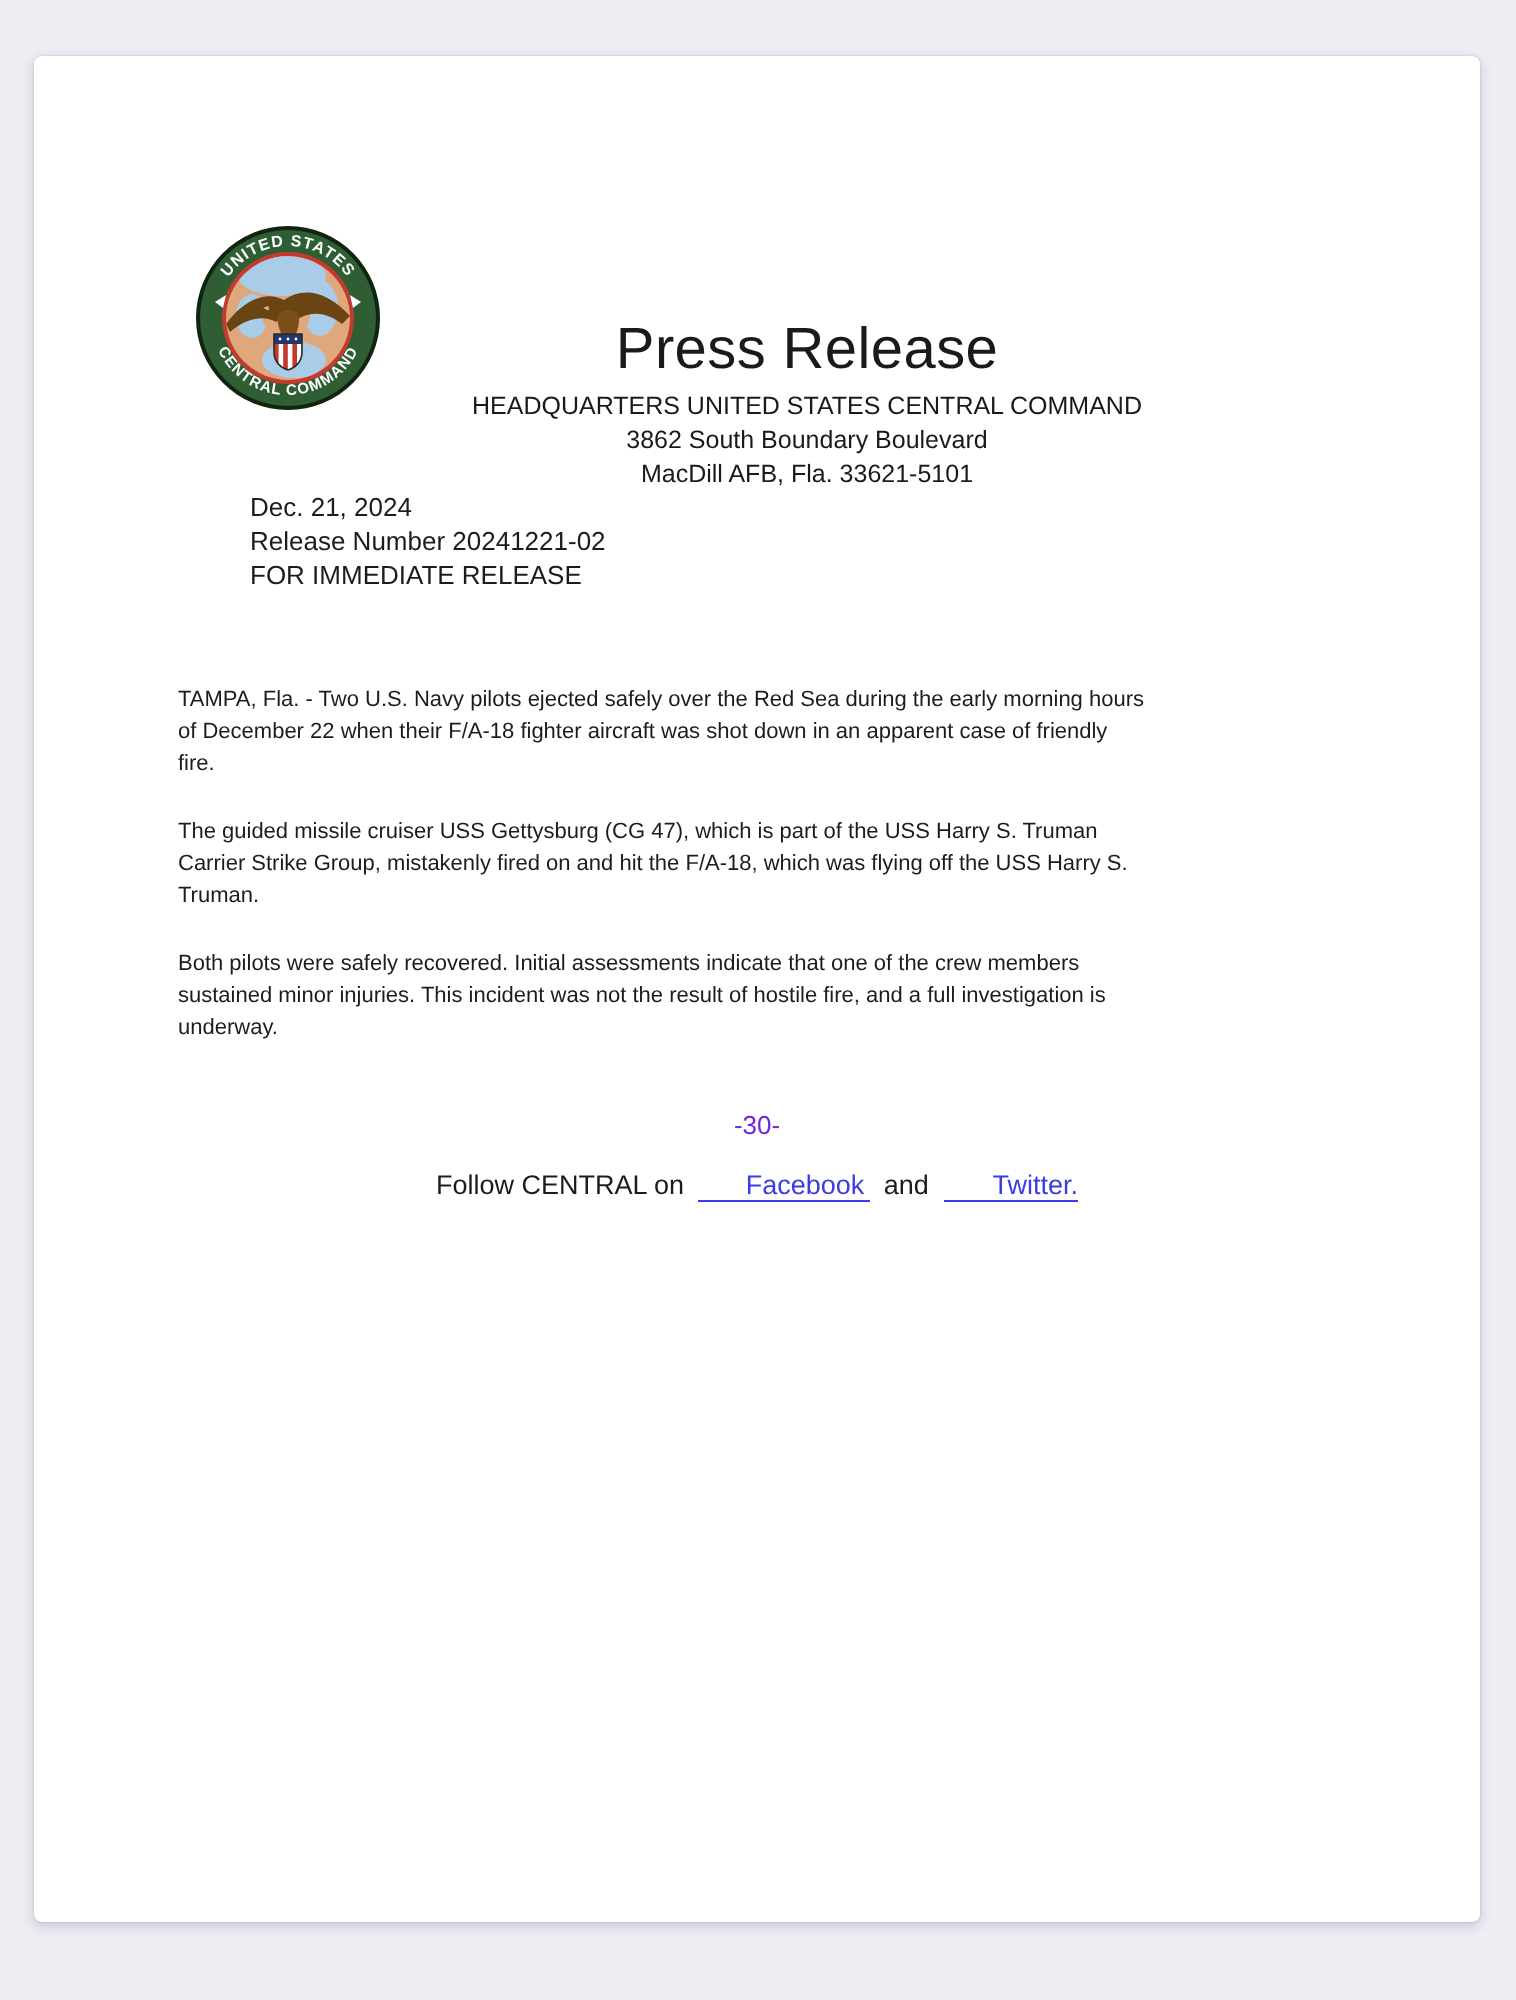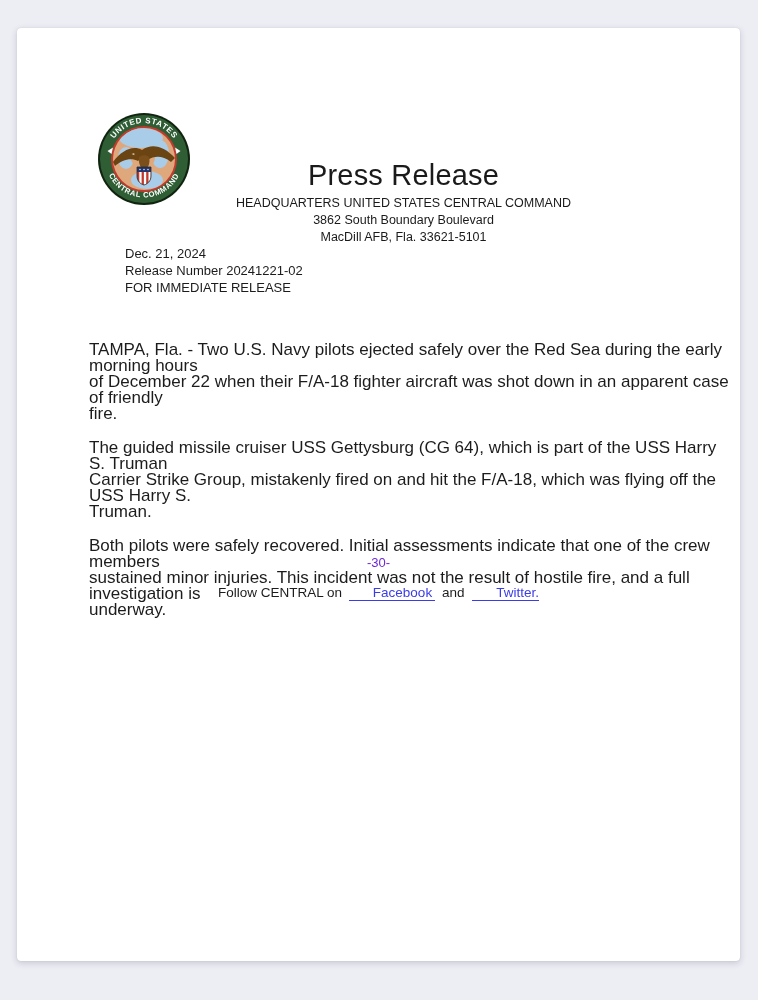--- a/index.html
+++ b/index.html
@@ -59,21 +59,21 @@
     font-size: 13px;
     line-height: 17px;
     color: #1c1c1c;
     margin-left: 28px;
   }
   .body-text {
     position: absolute;
     left: 72px;
     top: 314px;
     width: 640px;
-    font-size: 17px;
+    font-size: 11px;
     line-height: 16px;
     color: #1c1c1c;
   }
   .body-text p {
     margin: 0 0 18px 0;
     white-space: pre-line;
   }
   .sign-off {
     position: absolute;
     left: 0;
@@ -178,21 +178,21 @@
     <div class="meta">
       <div>Dec. 21, 2024</div>
       <div>Release Number 20241221-02</div>
       <div>FOR IMMEDIATE RELEASE</div>
     </div>
 
     <div class="body-text">
       <p>TAMPA, Fla. - Two U.S. Navy pilots ejected safely over the Red Sea during the early morning hours
 of December 22 when their F/A-18 fighter aircraft was shot down in an apparent case of friendly
 fire.</p>
-      <p>The guided missile cruiser USS Gettysburg (CG 64), which is part of the USS Harry S. Truman
+      <p>The guided missile cruiser USS Gettysburg (CG 47), which is part of the USS Harry S. Truman
 Carrier Strike Group, mistakenly fired on and hit the F/A-18, which was flying off the USS Harry S.
 Truman.</p>
       <p>Both pilots were safely recovered. Initial assessments indicate that one of the crew members
 sustained minor injuries. This incident was not the result of hostile fire, and a full investigation is
 underway.</p>
     </div>
 
     <div class="sign-off">-30-</div>
 
     <div class="social">

